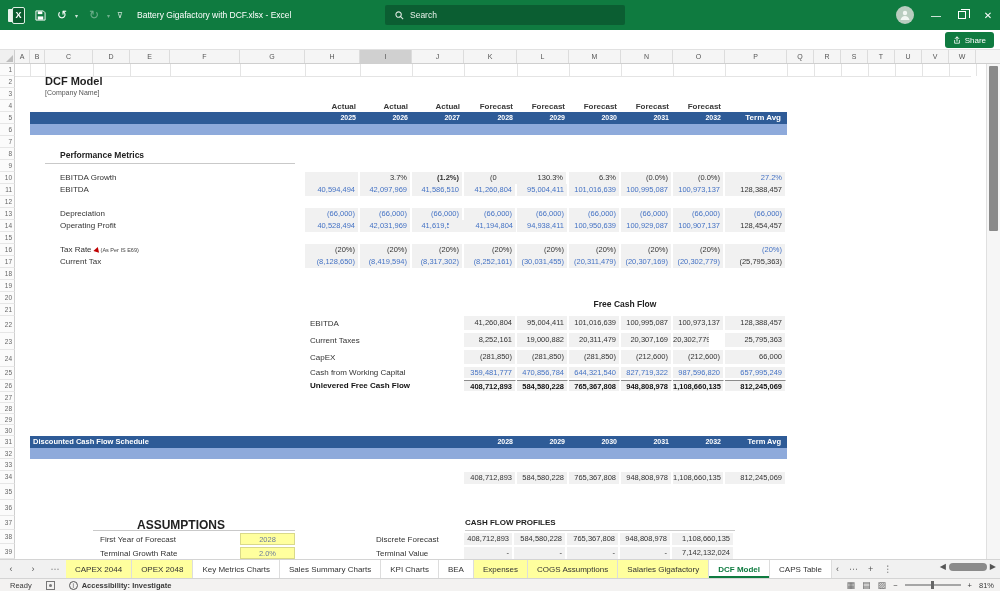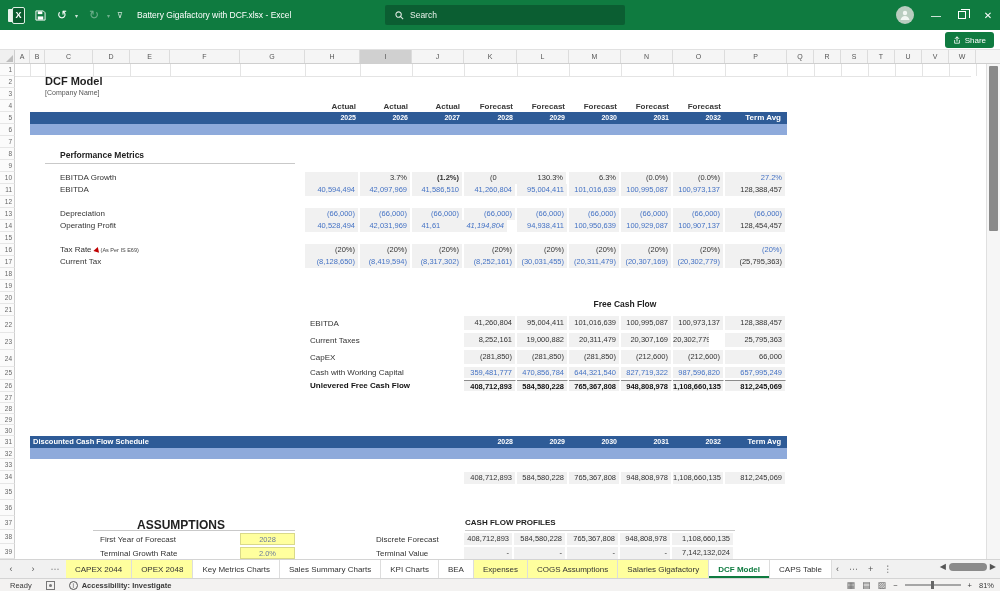--- a/index.html
+++ b/index.html
@@ -283,21 +283,21 @@
       <div class="cell fill blue" style="left: 464px; top: 144px; width: 52px; height: 12px; line-height: 12px;">(66,000)</div>
       <div class="cell fill blue" style="left: 517px; top: 144px; width: 51px; height: 12px; line-height: 12px;">(66,000)</div>
       <div class="cell fill blue" style="left: 569px; top: 144px; width: 51px; height: 12px; line-height: 12px;">(66,000)</div>
       <div class="cell fill blue" style="left: 621px; top: 144px; width: 51px; height: 12px; line-height: 12px;">(66,000)</div>
       <div class="cell fill blue" style="left: 673px; top: 144px; width: 51px; height: 12px; line-height: 12px;">(66,000)</div>
       <div class="cell fill blue" style="left: 725px; top: 144px; width: 61px; height: 12px; line-height: 12px;">(66,000)</div>
       <div class="lbl" style="left: 60px; top: 156px; height: 12px; line-height: 12px;">Operating Profit</div>
       <div class="cell fill blue" style="left: 305px; top: 156px; width: 54px; height: 12px; line-height: 12px;">40,528,494</div>
       <div class="cell fill blue" style="left: 360px; top: 156px; width: 51px; height: 12px; line-height: 12px;">42,031,969</div>
       <div class="cell fill blue" style="left: 412px; top: 156px; width: 51px; height: 12px; line-height: 12px;">41,619,510</div>
-      <div class="cell fill blue" style="left: 440px; top: 156px; width: 68px; height: 12px; line-height: 12px; font-style: italic;">41,194,804</div>
+      <div class="cell fill blue" style="left: 449px; top: 156px; width: 68px; height: 12px; line-height: 12px;">41,194,804</div>
       <div class="cell fill blue" style="left: 517px; top: 156px; width: 51px; height: 12px; line-height: 12px;">94,938,411</div>
       <div class="cell fill blue" style="left: 569px; top: 156px; width: 51px; height: 12px; line-height: 12px;">100,950,639</div>
       <div class="cell fill blue" style="left: 621px; top: 156px; width: 51px; height: 12px; line-height: 12px;">100,929,087</div>
       <div class="cell fill blue" style="left: 673px; top: 156px; width: 51px; height: 12px; line-height: 12px;">100,907,137</div>
       <div class="cell fill dark" style="left: 725px; top: 156px; width: 61px; height: 12px; line-height: 12px;">128,454,457</div>
       <div class="lbl" style="left: 60px; top: 180px; height: 12px; line-height: 12px;">Tax Rate<span class="cmark"></span><span class="note">(As Per IS E69)</span></div>
       <div class="cell fill dark" style="left: 305px; top: 180px; width: 54px; height: 12px; line-height: 12px;">(20%)</div>
       <div class="cell fill dark" style="left: 360px; top: 180px; width: 51px; height: 12px; line-height: 12px;">(20%)</div>
       <div class="cell fill dark" style="left: 412px; top: 180px; width: 51px; height: 12px; line-height: 12px;">(20%)</div>
       <div class="cell fill dark" style="left: 464px; top: 180px; width: 52px; height: 12px; line-height: 12px;">(20%)</div>
@@ -331,21 +331,21 @@
       <div class="cell fill dark" style="left: 621px; top: 269px; width: 51px; height: 14px; line-height: 14px;">20,307,169</div>
       <div class="cell fill dark" style="left: 673px; top: 269px; width: 37px; height: 14px; line-height: 14px;">20,302,779</div>
       <div class="cell fill dark" style="left: 725px; top: 269px; width: 61px; height: 14px; line-height: 14px;">25,795,363</div>
       <div class="lbl" style="left: 310px; top: 286px; height: 15px; line-height: 15px;">CapEX</div>
       <div class="cell fill dark" style="left: 464px; top: 286px; width: 52px; height: 14px; line-height: 14px;">(281,850)</div>
       <div class="cell fill dark" style="left: 517px; top: 286px; width: 51px; height: 14px; line-height: 14px;">(281,850)</div>
       <div class="cell fill dark" style="left: 569px; top: 286px; width: 51px; height: 14px; line-height: 14px;">(281,850)</div>
       <div class="cell fill dark" style="left: 621px; top: 286px; width: 51px; height: 14px; line-height: 14px;">(212,600)</div>
       <div class="cell fill dark" style="left: 673px; top: 286px; width: 51px; height: 14px; line-height: 14px;">(212,600)</div>
       <div class="cell fill dark" style="left: 725px; top: 286px; width: 61px; height: 14px; line-height: 14px;">66,000</div>
-      <div class="lbl" style="left: 310px; top: 303px; height: 12px; line-height: 12px;">Cash with Working Capital</div>
+      <div class="lbl" style="left: 310px; top: 303px; height: 12px; line-height: 12px;">Cash from Working Capital</div>
       <div class="cell fill blue" style="left: 464px; top: 303px; width: 52px; height: 11px; line-height: 11px;">359,481,777</div>
       <div class="cell fill blue" style="left: 517px; top: 303px; width: 51px; height: 11px; line-height: 11px;">470,856,784</div>
       <div class="cell fill blue" style="left: 569px; top: 303px; width: 51px; height: 11px; line-height: 11px;">644,321,540</div>
       <div class="cell fill blue" style="left: 621px; top: 303px; width: 51px; height: 11px; line-height: 11px;">827,719,322</div>
       <div class="cell fill blue" style="left: 673px; top: 303px; width: 51px; height: 11px; line-height: 11px;">987,596,820</div>
       <div class="cell fill blue" style="left: 725px; top: 303px; width: 61px; height: 11px; line-height: 11px;">657,995,249</div>
       <div class="lbl" style="left: 310px; top: 315.5px; height: 12px; line-height: 12px; font-weight: bold; color: rgb(17, 17, 17);">Unlevered Free Cash Flow</div>
       <div class="cell fill dark bold topline" style="left: 464px; top: 315.5px; width: 52px; height: 11px; line-height: 11px;">408,712,893</div>
       <div class="cell fill dark bold topline" style="left: 517px; top: 315.5px; width: 51px; height: 11px; line-height: 11px;">584,580,228</div>
       <div class="cell fill dark bold topline" style="left: 569px; top: 315.5px; width: 51px; height: 11px; line-height: 11px;">765,367,808</div>

